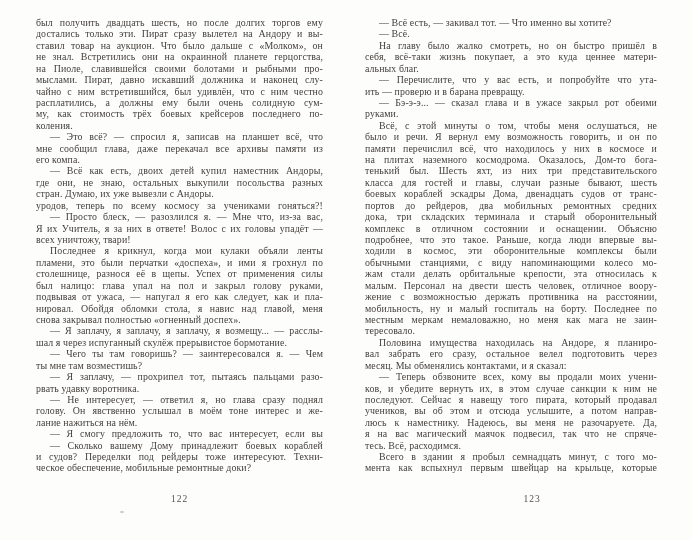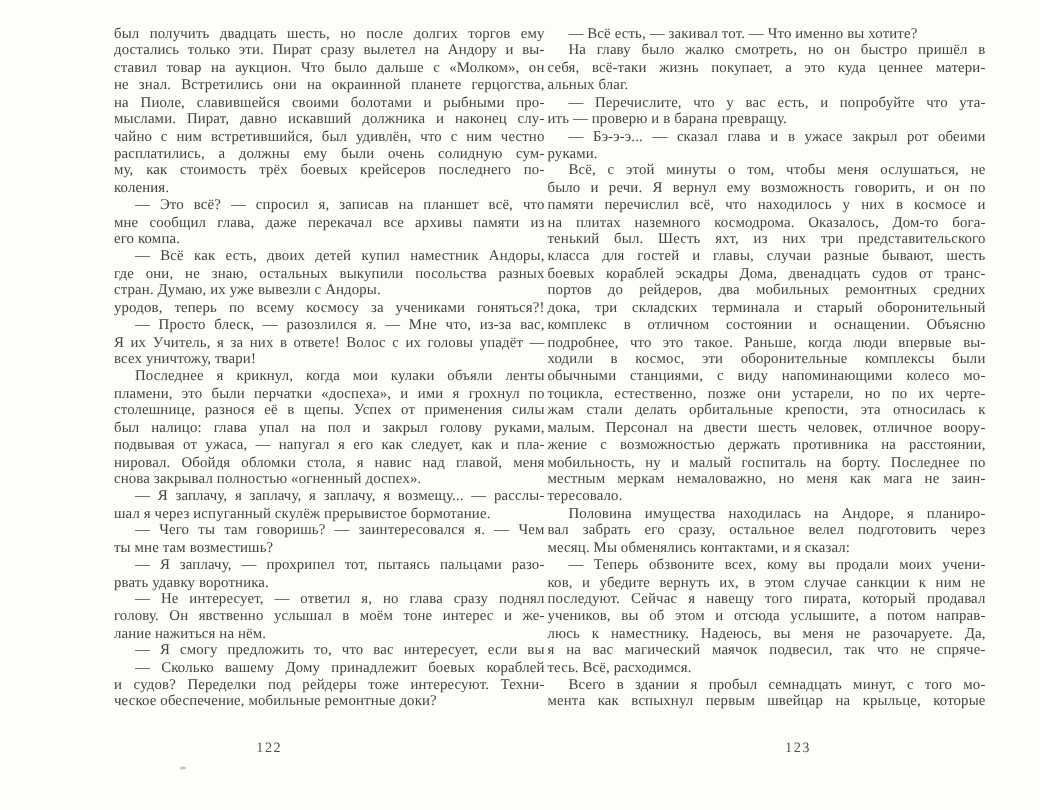--- a/index.html
+++ b/index.html
@@ -16,21 +16,21 @@
     font-family: "Liberation Serif", "DejaVu Serif", serif;
   }
   .text-block {
     position: absolute;
     top: 17px;
     font-size: 9.9px;
     line-height: 11.42px;
     color: #45413c;
     letter-spacing: 0.1px;
   }
-  .text-block-left  { left: 36px;  width: 287px; margin-left: 40px; }
+  .text-block-left  { left: 36px;  width: 287px; }
   .text-block-right { left: 365px; width: 292px; }
   .line {
     text-align: justify;
     text-align-last: justify;
     white-space: normal;
   }
   .line.para-end { text-align-last: left; }
   .line.indent   { text-indent: 14px; }
   .page-number {
     position: absolute;
@@ -98,41 +98,41 @@
       <div class="line indent">— Я смогу предложить то, что вас интересует, если вы</div>
       <div class="line indent">— Сколько вашему Дому принадлежит боевых кораблей</div>
       <div class="line">и судов? Переделки под рейдеры тоже интересуют. Техни-</div>
       <div class="line para-end">ческое обеспечение, мобильные ремонтные доки?</div>
     </div>
 
   <div class="page-number page-number-left">122</div>
 
   <div class="text-block text-block-right">
       <div class="line indent para-end">— Всё есть, — закивал тот. — Что именно вы хотите?</div>
+      <div class="line indent para-end">— Всё.</div>
       <div class="line indent">На главу было жалко смотреть, но он быстро пришёл в</div>
       <div class="line">себя, всё-таки жизнь покупает, а это куда ценнее матери-</div>
       <div class="line para-end">альных благ.</div>
       <div class="line indent">— Перечислите, что у вас есть, и попробуйте что ута-</div>
       <div class="line para-end">ить — проверю и в барана превращу.</div>
       <div class="line indent">— Бэ-э-э... — сказал глава и в ужасе закрыл рот обеими</div>
       <div class="line para-end">руками.</div>
       <div class="line indent">Всё, с этой минуты о том, чтобы меня ослушаться, не</div>
       <div class="line">было и речи. Я вернул ему возможность говорить, и он по</div>
       <div class="line">памяти перечислил всё, что находилось у них в космосе и</div>
       <div class="line">на плитах наземного космодрома. Оказалось, Дом-то бога-</div>
       <div class="line">тенький был. Шесть яхт, из них три представительского</div>
       <div class="line">класса для гостей и главы, случаи разные бывают, шесть</div>
       <div class="line">боевых кораблей эскадры Дома, двенадцать судов от транс-</div>
       <div class="line">портов до рейдеров, два мобильных ремонтных средних</div>
       <div class="line">дока, три складских терминала и старый оборонительный</div>
       <div class="line">комплекс в отличном состоянии и оснащении. Объясню</div>
       <div class="line">подробнее, что это такое. Раньше, когда люди впервые вы-</div>
       <div class="line">ходили в космос, эти оборонительные комплексы были</div>
       <div class="line">обычными станциями, с виду напоминающими колесо мо-</div>
-      <div class="line">тоцикла, естественно, позже они устарели, но по их черте-</div>
       <div class="line">жам стали делать орбитальные крепости, эта относилась к</div>
       <div class="line">малым. Персонал на двести шесть человек, отличное воору-</div>
       <div class="line">жение с возможностью держать противника на расстоянии,</div>
       <div class="line">мобильность, ну и малый госпиталь на борту. Последнее по</div>
       <div class="line">местным меркам немаловажно, но меня как мага не заин-</div>
       <div class="line para-end">тересовало.</div>
       <div class="line indent">Половина имущества находилась на Андоре, я планиро-</div>
       <div class="line">вал забрать его сразу, остальное велел подготовить через</div>
       <div class="line para-end">месяц. Мы обменялись контактами, и я сказал:</div>
       <div class="line indent">— Теперь обзвоните всех, кому вы продали моих учени-</div>

